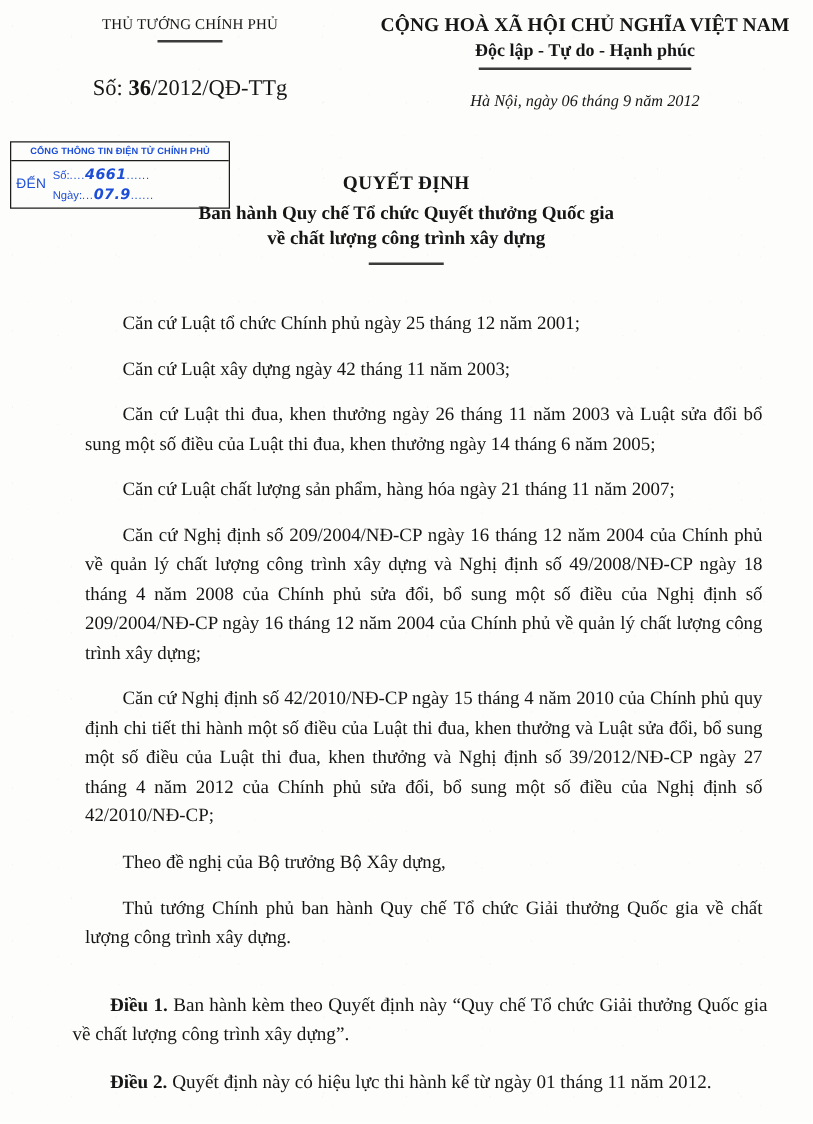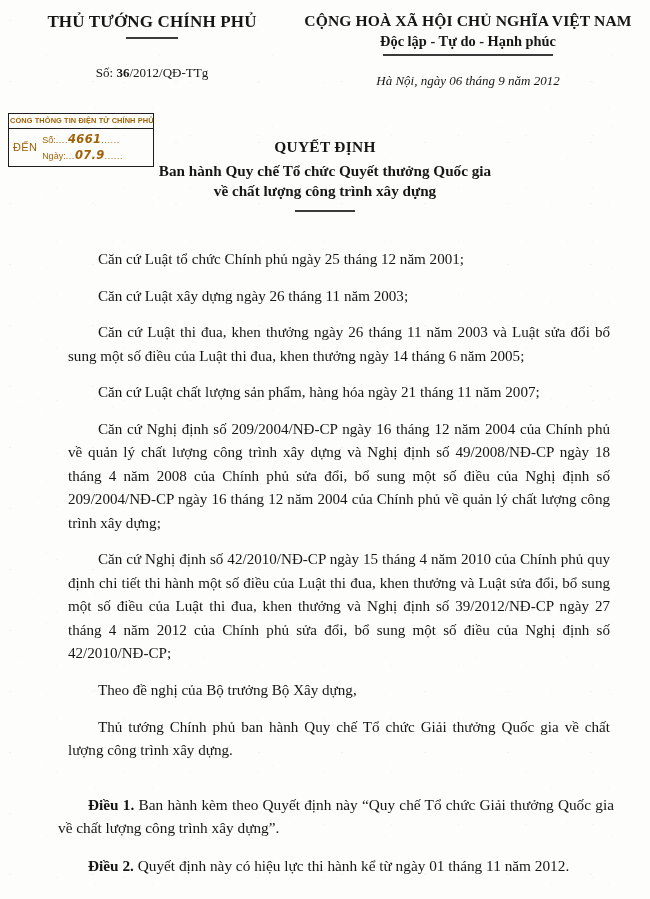--- a/index.html
+++ b/index.html
@@ -46,22 +46,22 @@
     padding-left: 18px;
     box-sizing: border-box;
   }
   .hdr-right {
     flex: 1;
     text-align: center;
     padding-right: 0;
     box-sizing: border-box;
   }
   .org-name {
-    font-weight: bold;
-    font-size: 17px;
+    font-weight: normal;
+    font-size: 12px;
     letter-spacing: .15px;
     white-space: nowrap;
   }
   .rule-short {
     width: 52px;
     height: 1.6px;
     background: #3b3b3b;
     margin: 5px auto 0;
   }
   .nation {
@@ -76,42 +76,42 @@
     margin-top: 3px;
     white-space: nowrap;
   }
   .rule-motto {
     width: 170px;
     height: 1.5px;
     background: #3b3b3b;
     margin: 4px auto 0;
   }
   .docnum {
-    font-size: 13px;
+    font-size: 18px;
     margin-top: 26px;
     white-space: nowrap;
   }
   .docnum b { font-weight: bold; }
   .place-date {
     font-style: italic;
     font-size: 13px;
     margin-top: 17px;
     white-space: nowrap;
   }
 
   
   .stamp {
     position: absolute;
     left: 8px;
     top: 113px;
-    width: 146px;
+    width: 176px;
     border: 1.4px solid #1d1d1d;
     background: transparent;
     font-family: "Liberation Sans", "DejaVu Sans", sans-serif;
-    color: #a16207;
+    color: #1d4ed8;
     box-sizing: border-box;
   }
   .stamp-title {
     border-bottom: 1.4px solid #1d1d1d;
     text-align: center;
     font-size: 7.4px;
     letter-spacing: .1px;
     padding: 2px 1px 2.5px;
     white-space: nowrap;
     font-weight: 600;
@@ -243,21 +243,21 @@
     <div class="t-main">QUYẾT ĐỊNH</div>
     <div class="t-sub">
       <div>Ban hành Quy chế Tổ chức Quyết thưởng Quốc gia</div>
       <div>về chất lượng công trình xây dựng</div>
     </div>
     <div class="rule-title"></div>
   </div>
 
   <div class="body">
     <p class="par">Căn cứ Luật tổ chức Chính phủ ngày 25 tháng 12 năm 2001;</p>
-    <p class="par">Căn cứ Luật xây dựng ngày 26 tháng 11 năm 2003;</p>
+    <p class="par">Căn cứ Luật xây dựng ngày 42 tháng 11 năm 2003;</p>
     <p class="par">Căn cứ Luật thi đua, khen thưởng ngày 26 tháng 11 năm 2003 và Luật sửa đổi bổ sung một số điều của Luật thi đua, khen thưởng ngày 14 tháng 6 năm 2005;</p>
     <p class="par">Căn cứ Luật chất lượng sản phẩm, hàng hóa ngày 21 tháng 11 năm 2007;</p>
     <p class="par">Căn cứ Nghị định số 209/2004/NĐ-CP ngày 16 tháng 12 năm 2004 của Chính phủ về quản lý chất lượng công trình xây dựng và Nghị định số 49/2008/NĐ-CP ngày 18 tháng 4 năm 2008 của Chính phủ sửa đổi, bổ sung một số điều của Nghị định số 209/2004/NĐ-CP ngày 16 tháng 12 năm 2004 của Chính phủ về quản lý chất lượng công trình xây dựng;</p>
     <p class="par">Căn cứ Nghị định số 42/2010/NĐ-CP ngày 15 tháng 4 năm 2010 của Chính phủ quy định chi tiết thi hành một số điều của Luật thi đua, khen thưởng và Luật sửa đổi, bổ sung một số điều của Luật thi đua, khen thưởng và Nghị định số 39/2012/NĐ-CP ngày 27 tháng 4 năm 2012 của Chính phủ sửa đổi, bổ sung một số điều của Nghị định số 42/2010/NĐ-CP;</p>
     <p class="par">Theo đề nghị của Bộ trưởng Bộ Xây dựng,</p>
     <p class="par">Thủ tướng Chính phủ ban hành Quy chế Tổ chức Giải thưởng Quốc gia về chất lượng công trình xây dựng.</p>
   </div>
 
   <div class="articles">
     <p class="art"><span class="art-label">Điều 1.</span><span> Ban hành kèm theo Quyết định này “Quy chế Tổ chức Giải thưởng Quốc gia về chất lượng công trình xây dựng”.</span></p>

